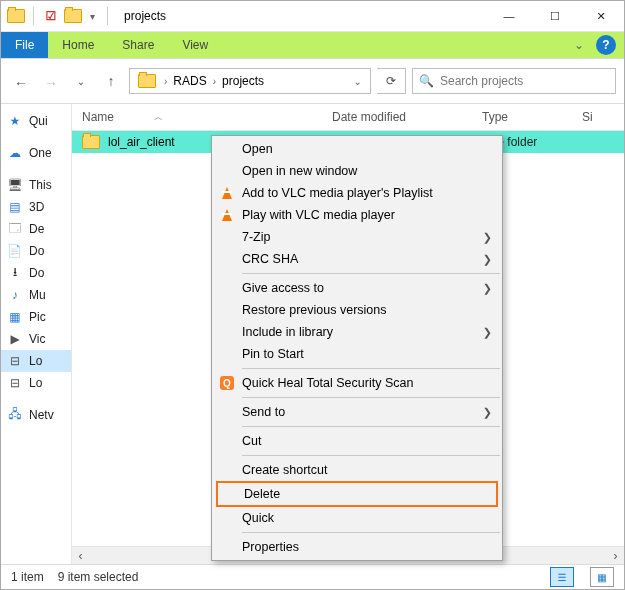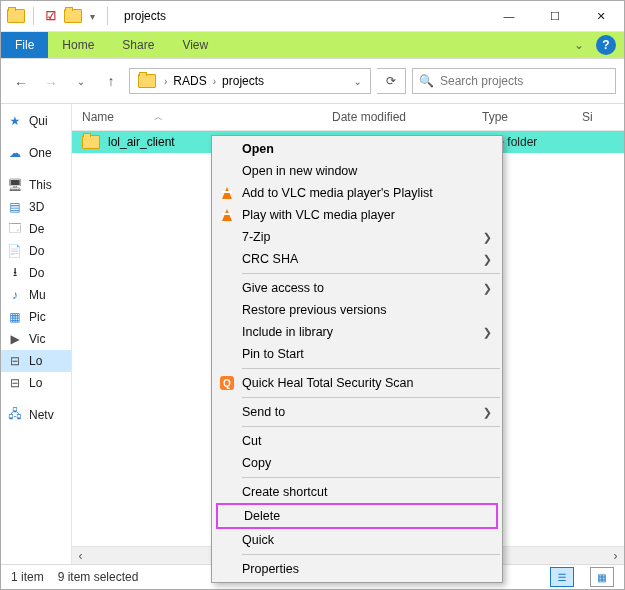--- a/index.html
+++ b/index.html
@@ -57,25 +57,25 @@
   .hscroll .thumb-track{flex:1;position:relative;height:17px}
   .hscroll .arrow{width:17px;height:17px;display:flex;align-items:center;justify-content:center;color:#555;background:#f0f0f0}
   
   .status{height:24px;border-top:1px solid #dcdcdc;display:flex;align-items:center;padding:0 10px;font-size:12px;color:#333;gap:14px}
   .status .spacer{flex:1}
   .viewbtn{width:22px;height:18px;border:1px solid #999;margin-left:2px;display:flex;align-items:center;justify-content:center;font-size:10px;color:#1979ca}
   .viewbtn.active{background:#cce8ff;border-color:#1979ca}
   
   .ctxmenu{position:absolute;left:210px;top:134px;width:290px;background:#f2f2f2;border:1px solid #a0a0a0;box-shadow:3px 3px 6px rgba(0,0,0,.25);padding:2px 0;z-index:50;font-size:12.5px}
   .ctxmenu .mi{display:flex;align-items:center;height:22px;padding:0 10px 0 30px;position:relative}
-  .ctxmenu .mi.bold{font-weight:700}
+  .ctxmenu .mi.bold{font-weight:400}
   .ctxmenu .mi .sub{margin-left:auto;color:#555;font-size:11px}
   .ctxmenu .msep{height:1px;background:#c8c8c8;margin:3px 2px 3px 30px}
   .ctxmenu .micon{position:absolute;left:6px;width:18px;height:18px;display:flex;align-items:center;justify-content:center}
-  .ctxmenu .hl{border:2px solid #d946ef;margin:0 4px;box-sizing:border-box}
+  .ctxmenu .hl{border:2px solid #f97316;margin:0 4px;box-sizing:border-box}
   .ctxmenu .hl .mi{padding-left:26px}
   
   .i-star{color:#2b7cd3}
   .i-cloud{color:#2b7cd3}
   .i-pc{color:#444}
   .i-cube{color:#2b7cd3}
   .i-drive{color:#888}
   .i-music{color:#2b7cd3}
   .i-pic{color:#2b7cd3}
   .i-vid{color:#555}
@@ -288,23 +288,20 @@
       </div>
     <div class="msep"></div>
     <div class="mi">
         <span>Send to</span>
         <span class="sub">❯</span>
       </div>
     <div class="msep"></div>
     <div class="mi">
         <span>Cut</span>
       </div>
-    <div class="mi">
-        <span>Copy</span>
-      </div>
     <div class="msep"></div>
     <div class="mi">
         <span>Create shortcut</span>
       </div>
     <div class="hl">
       <div class="mi">
           <span>Delete</span>
         </div>
     </div>
     <div class="mi">

